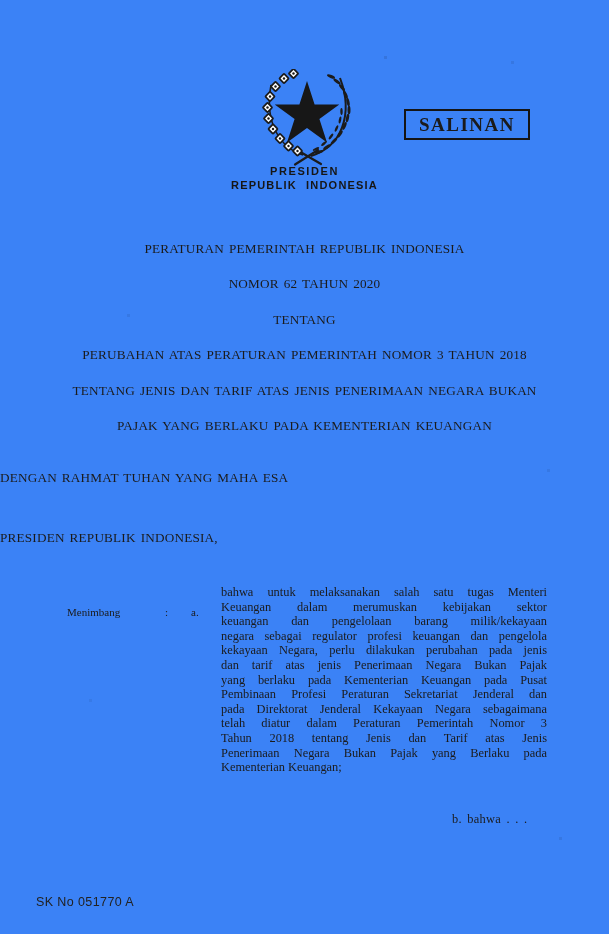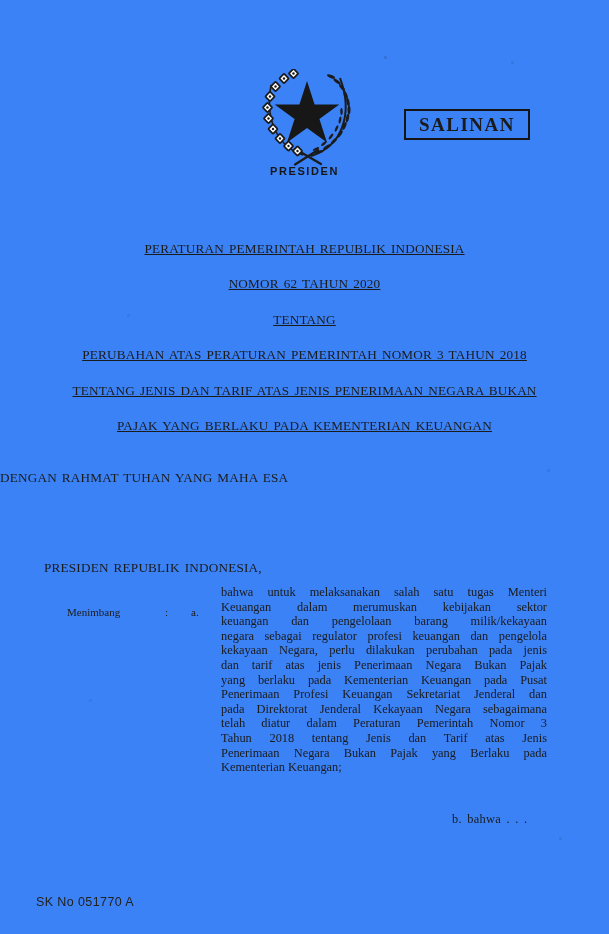--- a/index.html
+++ b/index.html
@@ -22,29 +22,29 @@
   }
   .letterhead {
     position: absolute; top: 165px; left: 0; right: 0;
     text-align: center; font-family: "Liberation Sans", "DejaVu Sans", sans-serif;
     font-weight: 700; color: #161616;
   }
   .letterhead .l1 { font-size: 11px; letter-spacing: 1.6px; }
   .letterhead .l2 { font-size: 11px; letter-spacing: 1.2px; word-spacing: 5px; margin-top: 2px; }
   .title-block {
     position: absolute; top: 231px; left: 0; right: 0;
-    text-align: center; font-size: 13.2px; letter-spacing: 0.2px; word-spacing: 1.5px; text-decoration: underline;
+    text-align: center; font-size: 13.2px; letter-spacing: 0.2px; word-spacing: 1.5px;
   }
   .t-line { line-height: 35.4px; white-space: nowrap; }
   .invocation, .authority {
     position: absolute; left: 0; right: 0; text-align: left;
     font-size: 13.2px; letter-spacing: 0.2px; word-spacing: 1.5px;
   }
   .invocation { top: 470px; }
-  .authority  { top: 560px; padding-left: 44px; }
+  .authority  { top: 530px; }
   .consider-label, .consider-colon, .consider-marker {
     position: absolute; top: 606px; font-size: 11px; text-align: center;
   }
   .consider-label  { left: 67px; }
   .consider-colon  { left: 165px; }
   .consider-marker { left: 191px; }
   .consider-body {
     position: absolute; left: 221px; top: 585px; width: 326px;
     font-size: 12.4px;
   }
@@ -120,20 +120,21 @@
     <use href="#boll" transform="translate(19 27.5)"></use>
     <use href="#boll" transform="translate(24.5 17.5)"></use>
     <use href="#boll" transform="translate(33 9.5)"></use>
     <use href="#boll" transform="translate(42.5 4.5)"></use>
   </svg>
 
   <div class="stamp">SALINAN</div>
 
   <div class="letterhead">
     <div class="l1">PRESIDEN</div>
+    <div class="l2">REPUBLIK INDONESIA</div>
   </div>
 
   <div class="title-block">
     <div class="t-line">PERATURAN PEMERINTAH REPUBLIK INDONESIA</div>
     <div class="t-line">NOMOR 62 TAHUN 2020</div>
     <div class="t-line">TENTANG</div>
     <div class="t-line">PERUBAHAN ATAS PERATURAN PEMERINTAH NOMOR 3 TAHUN 2018</div>
     <div class="t-line">TENTANG JENIS DAN TARIF ATAS JENIS PENERIMAAN NEGARA BUKAN</div>
     <div class="t-line">PAJAK YANG BERLAKU PADA KEMENTERIAN KEUANGAN</div>
   </div>
@@ -145,21 +146,21 @@
   <div class="consider-colon">:</div>
   <div class="consider-marker">a.</div>
   <div class="consider-body">
       <div class="just-line">bahwa untuk melaksanakan salah satu tugas Menteri</div>
       <div class="just-line">Keuangan dalam merumuskan kebijakan sektor</div>
       <div class="just-line">keuangan dan pengelolaan barang milik/kekayaan</div>
       <div class="just-line">negara sebagai regulator profesi keuangan dan pengelola</div>
       <div class="just-line">kekayaan Negara, perlu dilakukan perubahan pada jenis</div>
       <div class="just-line">dan tarif atas jenis Penerimaan Negara Bukan Pajak</div>
       <div class="just-line">yang berlaku pada Kementerian Keuangan pada Pusat</div>
-      <div class="just-line">Penerimaan Profesi Keuangan Sekretariat Jenderal dan</div>
+      <div class="just-line">Pembinaan Profesi Peraturan Sekretariat Jenderal dan</div>
       <div class="just-line">pada Direktorat Jenderal Kekayaan Negara sebagaimana</div>
       <div class="just-line">telah diatur dalam Peraturan Pemerintah Nomor 3</div>
       <div class="just-line">Tahun 2018 tentang Jenis dan Tarif atas Jenis</div>
       <div class="just-line">Penerimaan Negara Bukan Pajak yang Berlaku pada</div>
       <div class="just-line last">Kementerian Keuangan;</div>
     </div>
 
   <div class="catchword">b. bahwa . . .</div>
 
   <div class="footer-sk">SK No 051770 A</div>

